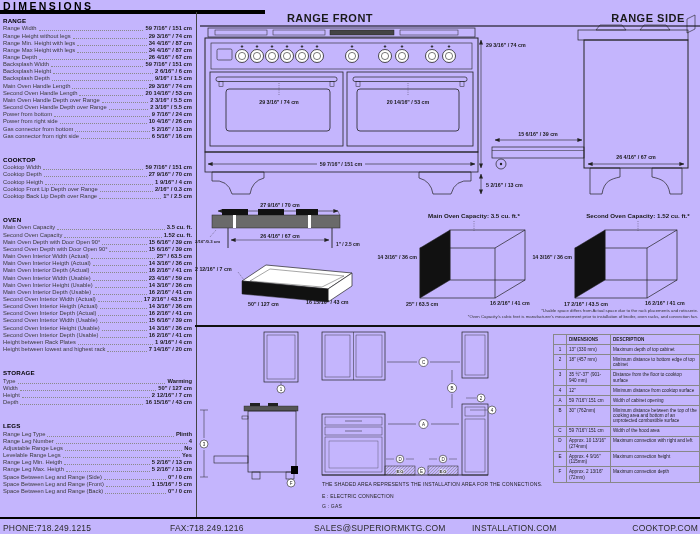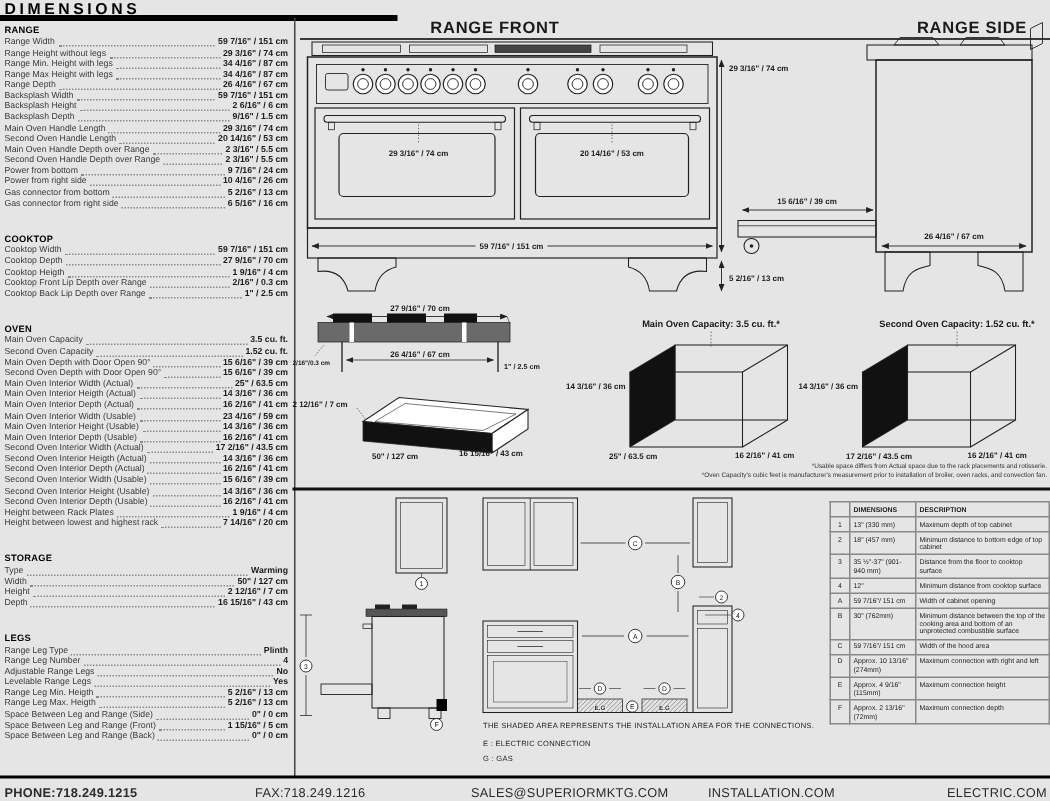--- a/index.html
+++ b/index.html
@@ -1,16 +1,16 @@
 <!DOCTYPE html>
 <html><head>
 <meta charset="utf-8">
 <style>
   html,body{margin:0;padding:0;background:#fff;}
-  .sheet{position:relative;width:700px;height:534px;background:#e5e5e5;overflow:hidden;
+  .sheet{position:relative;width:700px;height:534px;background:#c4b5fd;overflow:hidden;
          font-family:"Liberation Sans",sans-serif;color:#222;}
   .page-title{position:absolute;left:3px;top:0px;font-size:10.5px;font-weight:bold;
               letter-spacing:2.4px;color:#000;}
   .title-bar{position:absolute;left:0;top:10px;width:265px;height:3.5px;background:#000;}
   .vdiv{position:absolute;left:196px;top:12px;width:1px;height:506px;background:#444;}
   .hdiv2{position:absolute;left:195px;top:325px;width:505px;height:2px;background:#111;}
 
   
   #specs{position:absolute;left:3px;top:17px;width:189px;}
   .sec{margin:0;}
@@ -38,21 +38,21 @@
 
   #dim-table{position:absolute;left:553px;top:334px;width:146px;border-collapse:collapse;
              font-size:4.6px;line-height:5.4px;color:#222;table-layout:fixed;}
   #dim-table th,#dim-table td{border:0.5px solid #888;padding:1.8px 2px;vertical-align:top;text-align:left;}
   #dim-table th{font-weight:bold;font-size:4.6px;}
   #dim-table .key{text-align:center;width:11px;}
   #dim-table col.c-key{width:13px;} #dim-table col.c-dim{width:44px;} #dim-table col.c-desc{width:89px;}
 
   .footer{position:absolute;left:0;top:517px;width:700px;height:17px;border-top:2px solid #000;}
   .footer span{position:absolute;top:4px;font-size:8.5px;color:#2b2b2b;letter-spacing:.2px;}
-  .f-phone{left:3px;font-weight:bold;} .f-fax{left:170px;text-align:right;} .f-email{left:314px;} .f-site{left:472px;}
+  .f-phone{left:3px;} .f-fax{left:170px;text-align:right;} .f-email{left:314px;} .f-site{left:472px;}
   .f-brand{right:2px;}
 </style>
 </head>
 <body>
 
 <div class="sheet">
 
   <div class="page-title">DIMENSIONS</div>
   <div class="title-bar"></div>
   <div class="vdiv"></div>
@@ -691,15 +691,15 @@
           <td>Maximum connection depth</td>
         </tr>
       </tbody>
   </table>
 
   <div class="footer">
     <span class="f-phone">PHONE:718.249.1215</span>
     <span class="f-fax">FAX:718.249.1216</span>
     <span class="f-email">SALES@SUPERIORMKTG.COM</span>
     <span class="f-site">INSTALLATION.COM</span>
-    <span class="f-brand">ELECTRIC.COM</span>
+    <span class="f-brand">COOKTOP.COM</span>
   </div>
 </div>
 
 </body></html>

